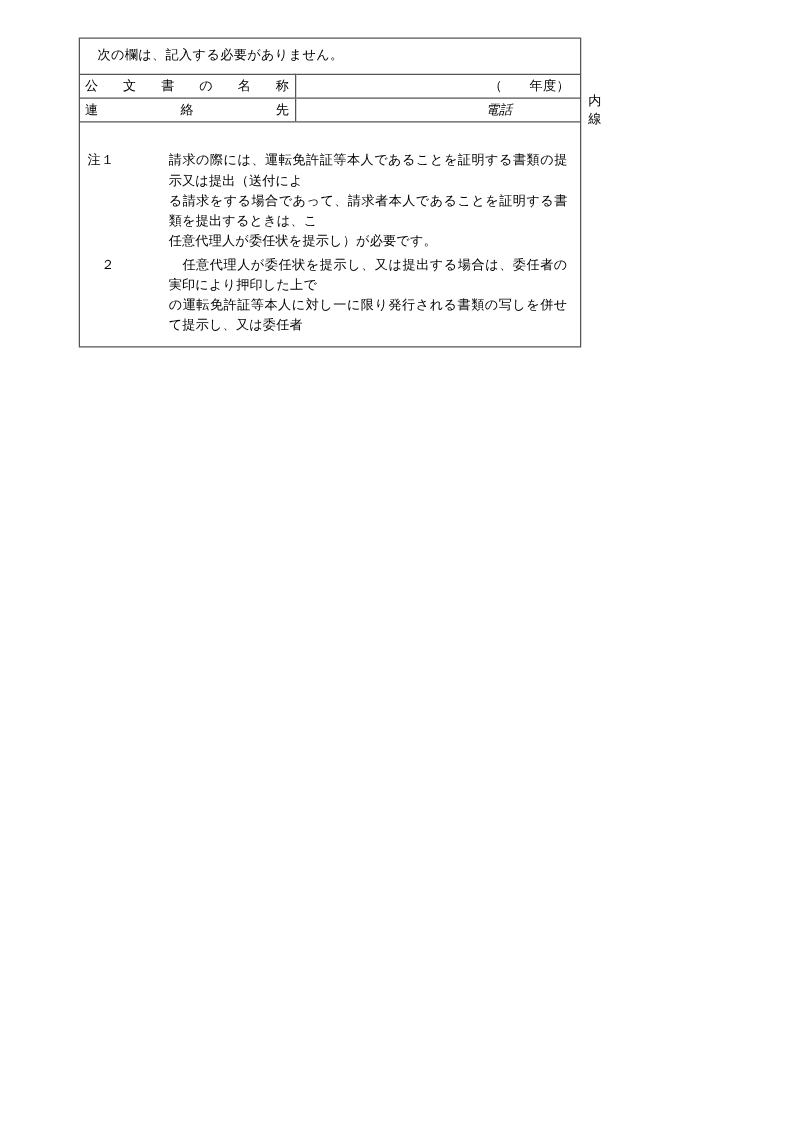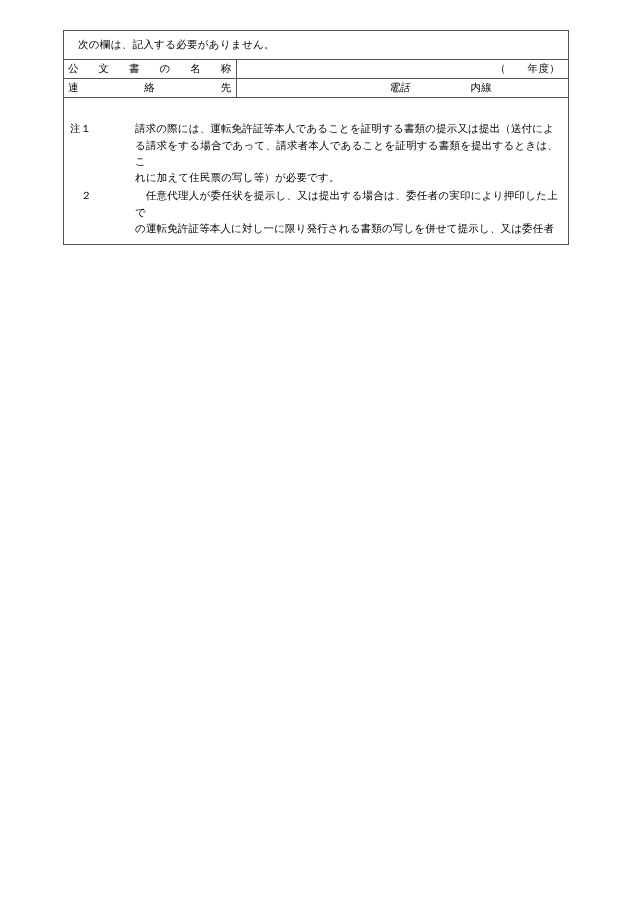--- a/index.html
+++ b/index.html
@@ -22,21 +22,21 @@
     top: 0;
     width: 630px;
     height: 903px;
   }
 
   
   .form-block {
     position: absolute;
     left: 63px;
     top: 30px;
-    width: 506px;
+    width: 402px;
     border: 1px solid #555555;
     box-sizing: border-box;
     background: #ffffff;
   }
 
   .intro-line {
     font-size: 10.5px;
     line-height: 1.5;
     padding: 6px 0 6px 14px;
     letter-spacing: 0.3px;
@@ -174,21 +174,21 @@
       </tbody>
     </table>
 
     <div class="notes">
 
       <div class="note-row">
         <div class="note-marker m1">注１</div>
         <div class="note-body">
           <p>請求の際には、運転免許証等本人であることを証明する書類の提示又は提出（送付によ</p>
           <p>る請求をする場合であって、請求者本人であることを証明する書類を提出するときは、こ</p>
-          <p>れに加えて住民票の写し等）が必要です。</p>
+          <p>任意代理人が委任状を提示し）が必要です。</p>
         </div>
       </div>
 
       <div class="note-row note-2">
         <div class="note-marker m2">２</div>
         <div class="note-body">
           <p>　任意代理人が委任状を提示し、又は提出する場合は、委任者の実印により押印した上で</p>
           <p>の運転免許証等本人に対し一に限り発行される書類の写しを併せて提示し、又は委任者</p>
         </div>
       </div>

